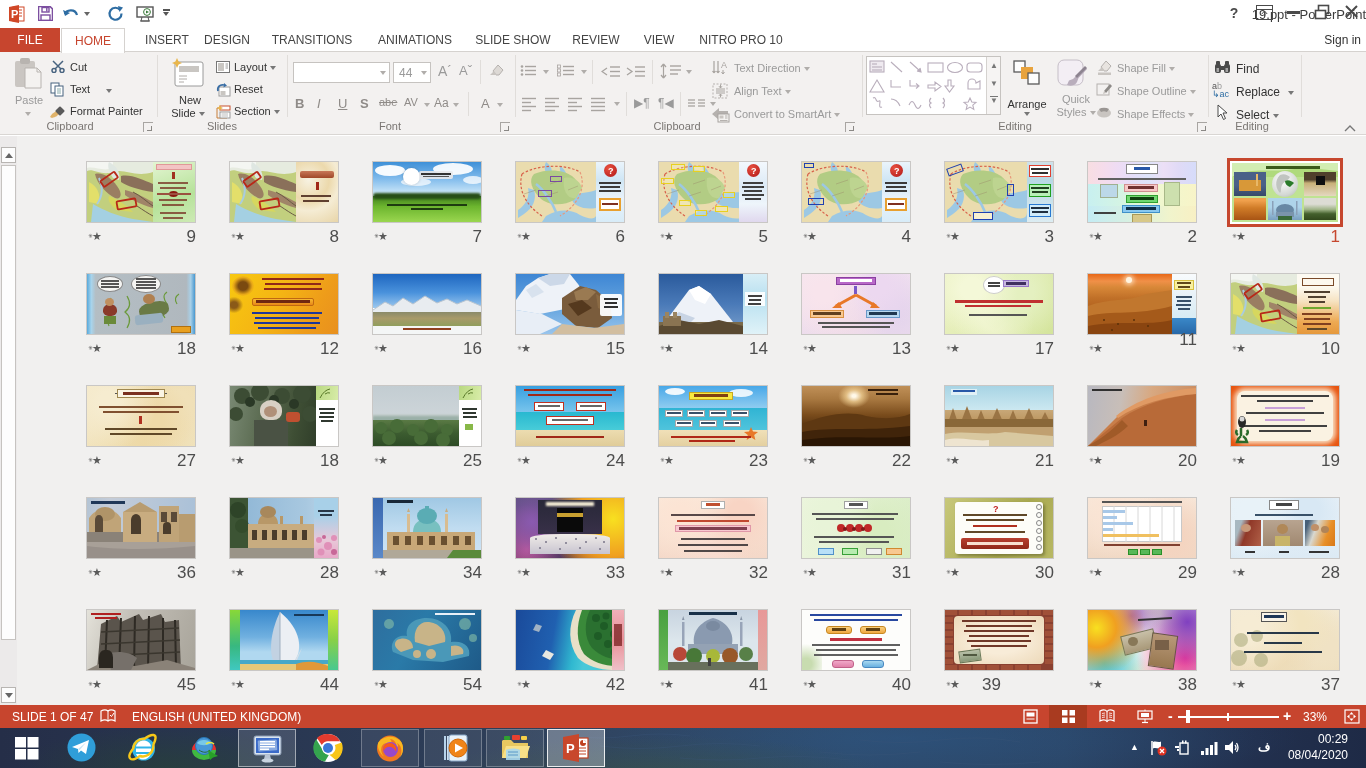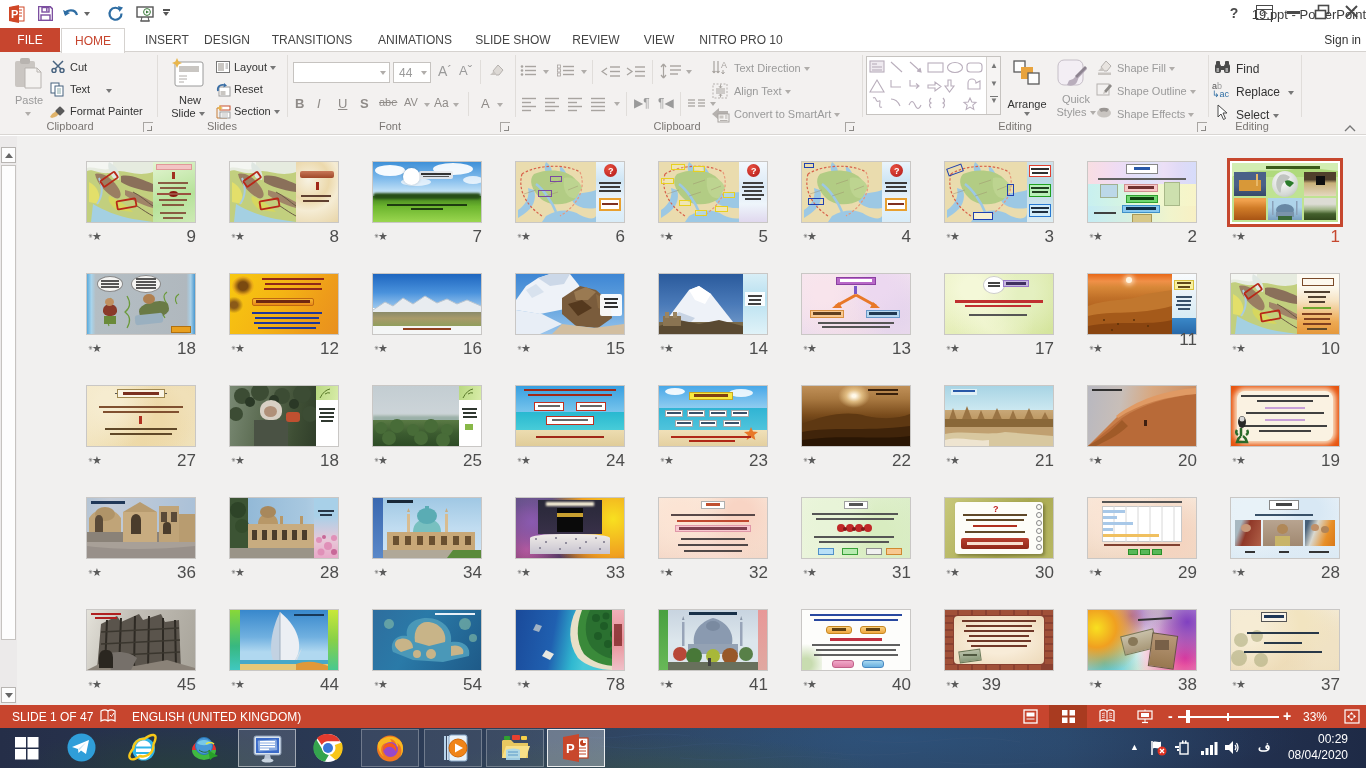--- a/index.html
+++ b/index.html
@@ -1425,21 +1425,21 @@
               <circle cx="100" cy="12" r="3.5"></circle>
               <circle cx="98" cy="42" r="3.5"></circle>
             </g>
             <path d="M30 40 L38 44 L34 50 L26 46 Z" fill="#e8e8e0"></path>
             <path d="M20 14 L26 16 L23 22 L17 20 Z" fill="#d8d8d0" opacity="0.7"></path>
           </svg>
           <div class="abs" style="left:96px;top:0;width:12px;height:60px;background:linear-gradient(#f0b0b8,#e89098 50%,#f0c0c8)"></div>
           <div class="abs" style="left:98px;top:14px;width:8px;height:22px;background:rgba(120,32,32,.75)"></div>
         </div>
       </div>
-<div class="snum" style="left:515px;top:539px">78</div>
+<div class="snum" style="left:515px;top:539px">42</div>
 <div class="sstar" style="left:517px;top:542px"><span style="font-size:6px;vertical-align:2px;letter-spacing:-1px">✳</span>★</div>
 <div class="cell" style="left:658px;top:473px">
         <div class="in">
           <div class="abs" style="left:0;top:0;width:108px;height:60px;background:linear-gradient(#c8d4e0,#dce6ec 50%)"></div>
           <div class="abs" style="left:0;top:0;width:9px;height:60px;background:linear-gradient(#48a040,#68b858)"></div>
           <div class="abs" style="left:99px;top:0;width:9px;height:60px;background:linear-gradient(#e89898,#e0a8a0)"></div>
           <svg class="abs" style="left:9px;top:4px" width="90" height="56" viewBox="0 0 90 56">
             <path d="M45 4 C60 8,66 20,64 30 H26 C24 18,32 8,45 4 Z" fill="#8a9ab0"></path>
             <ellipse cx="45" cy="12" rx="7" ry="5" fill="#7a8aa0"></ellipse>
             <rect x="14" y="8" width="2.5" height="24" fill="#98a4b8"></rect>

